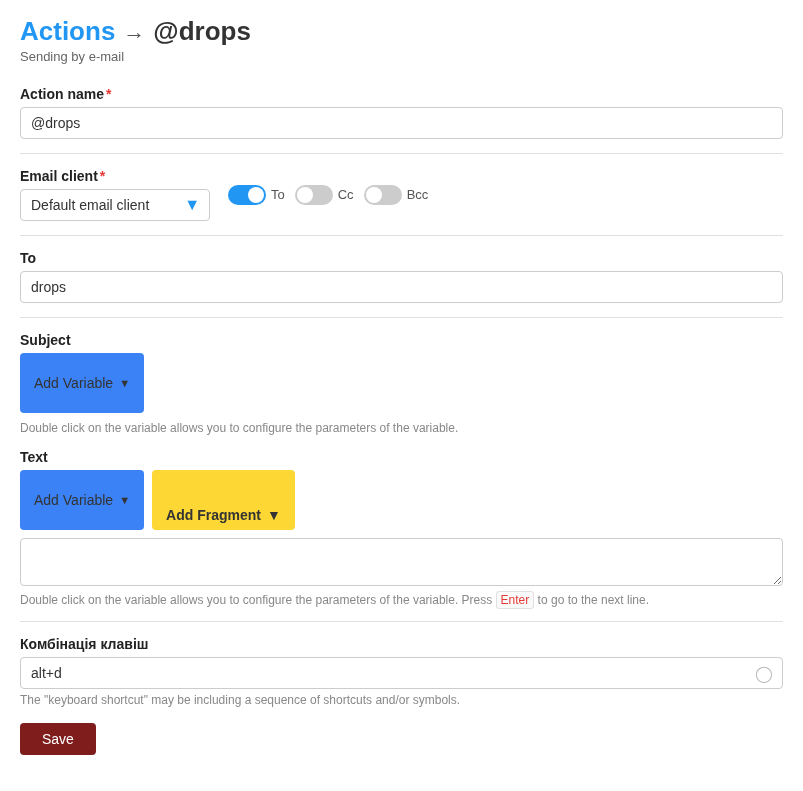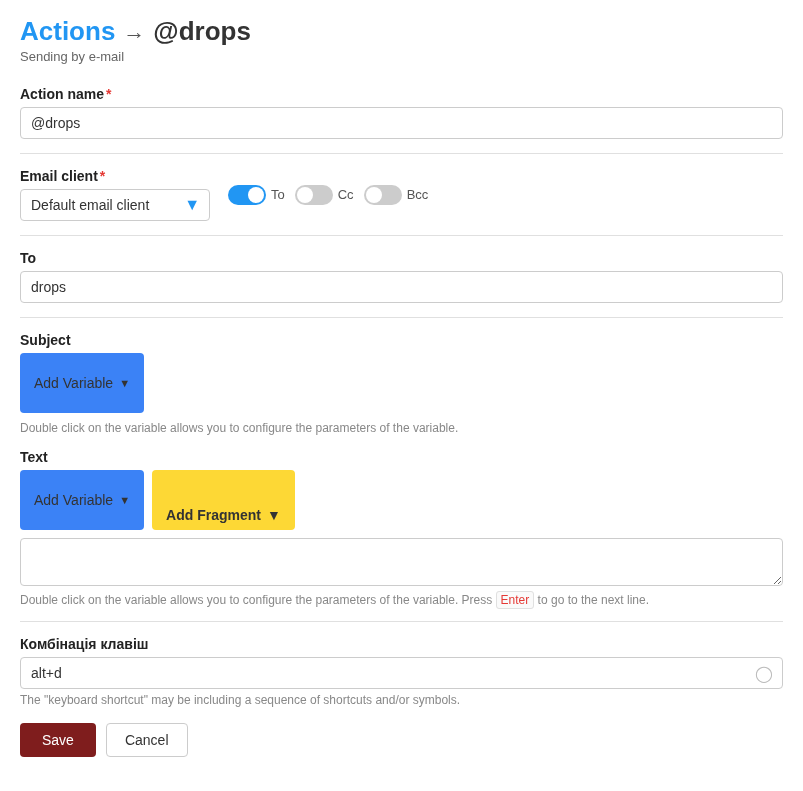--- a/index.html
+++ b/index.html
@@ -355,14 +355,13 @@
   <label class="field-label">Комбінація клавіш</label>
   <div class="shortcut-input-wrapper">
     <input class="shortcut-input" type="text" value="alt+d" style="">
     <span class="shortcut-clear">◯</span>
   </div>
   <div class="hint-text">The "keyboard shortcut" may be including a sequence of shortcuts and/or symbols.</div>
 </div>
 
 <div class="action-buttons">
   <button class="save-btn">Save</button>
-  <button class="cancel-btn">Cancel</button>
 </div>
 
 </body></html>

